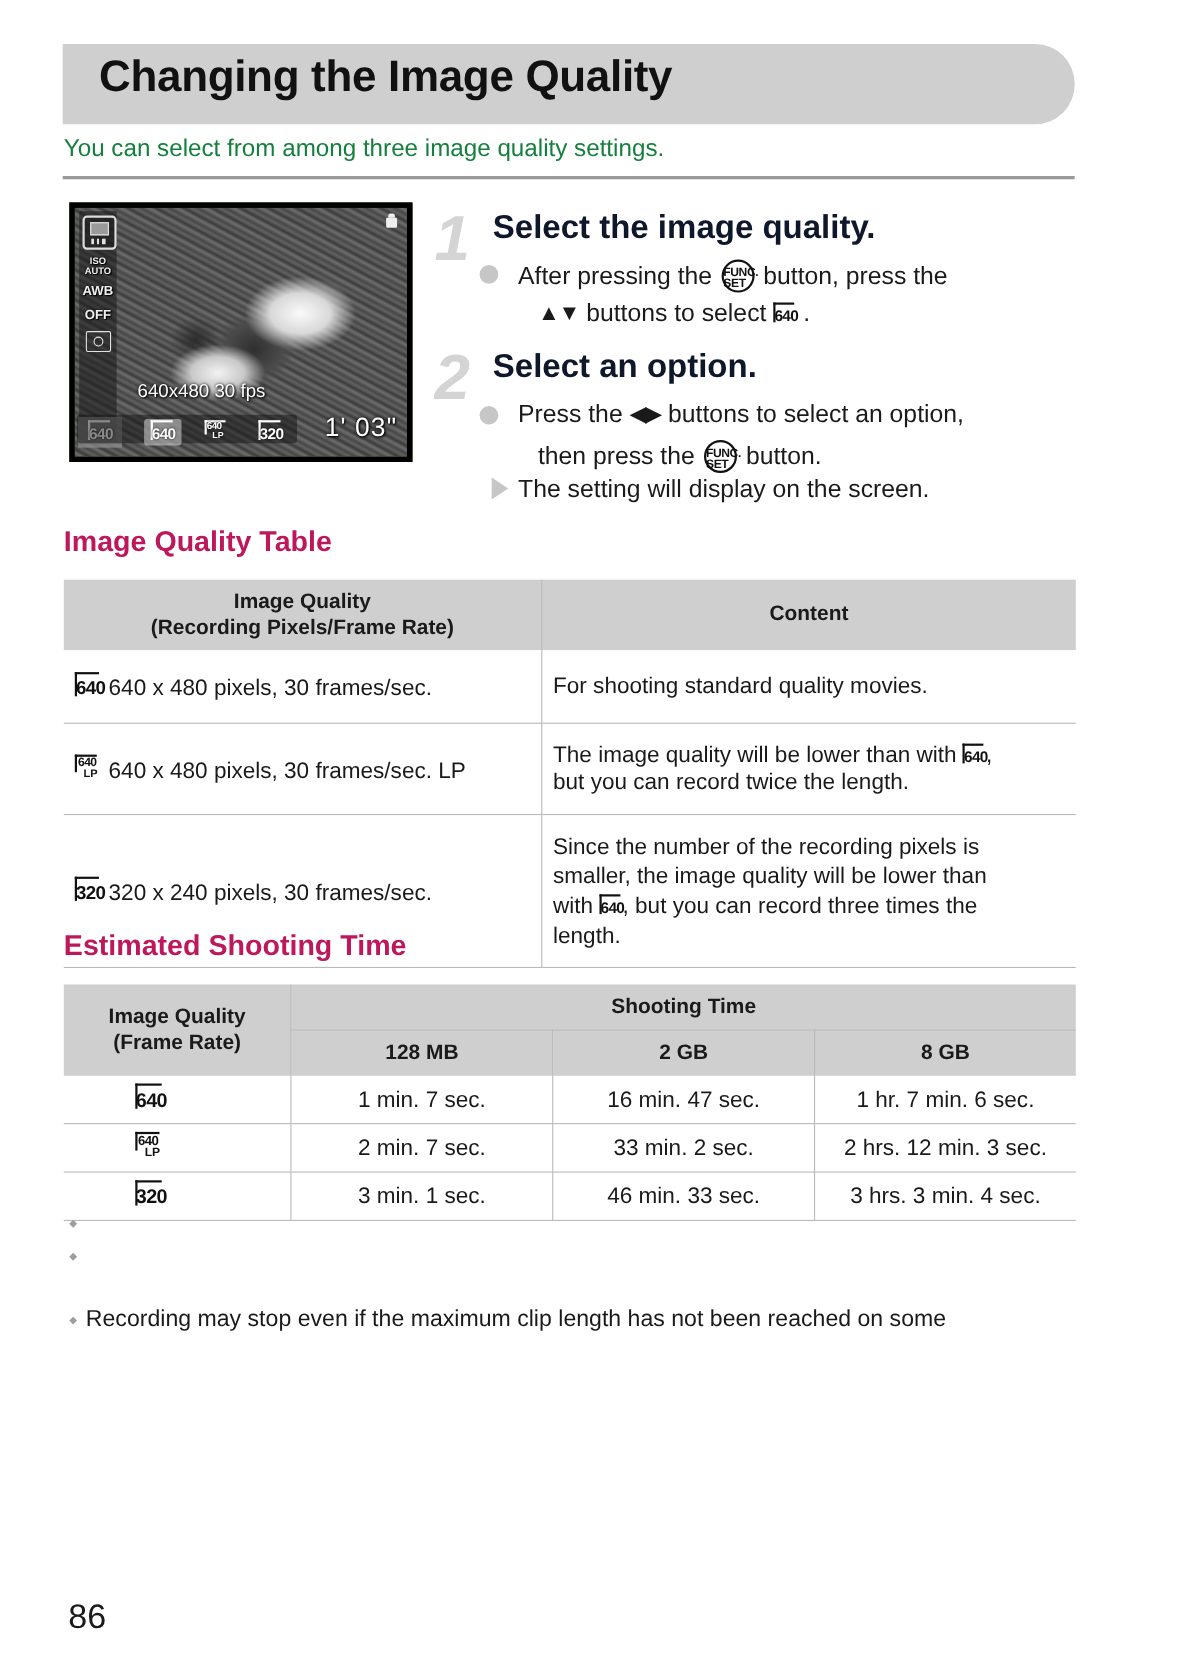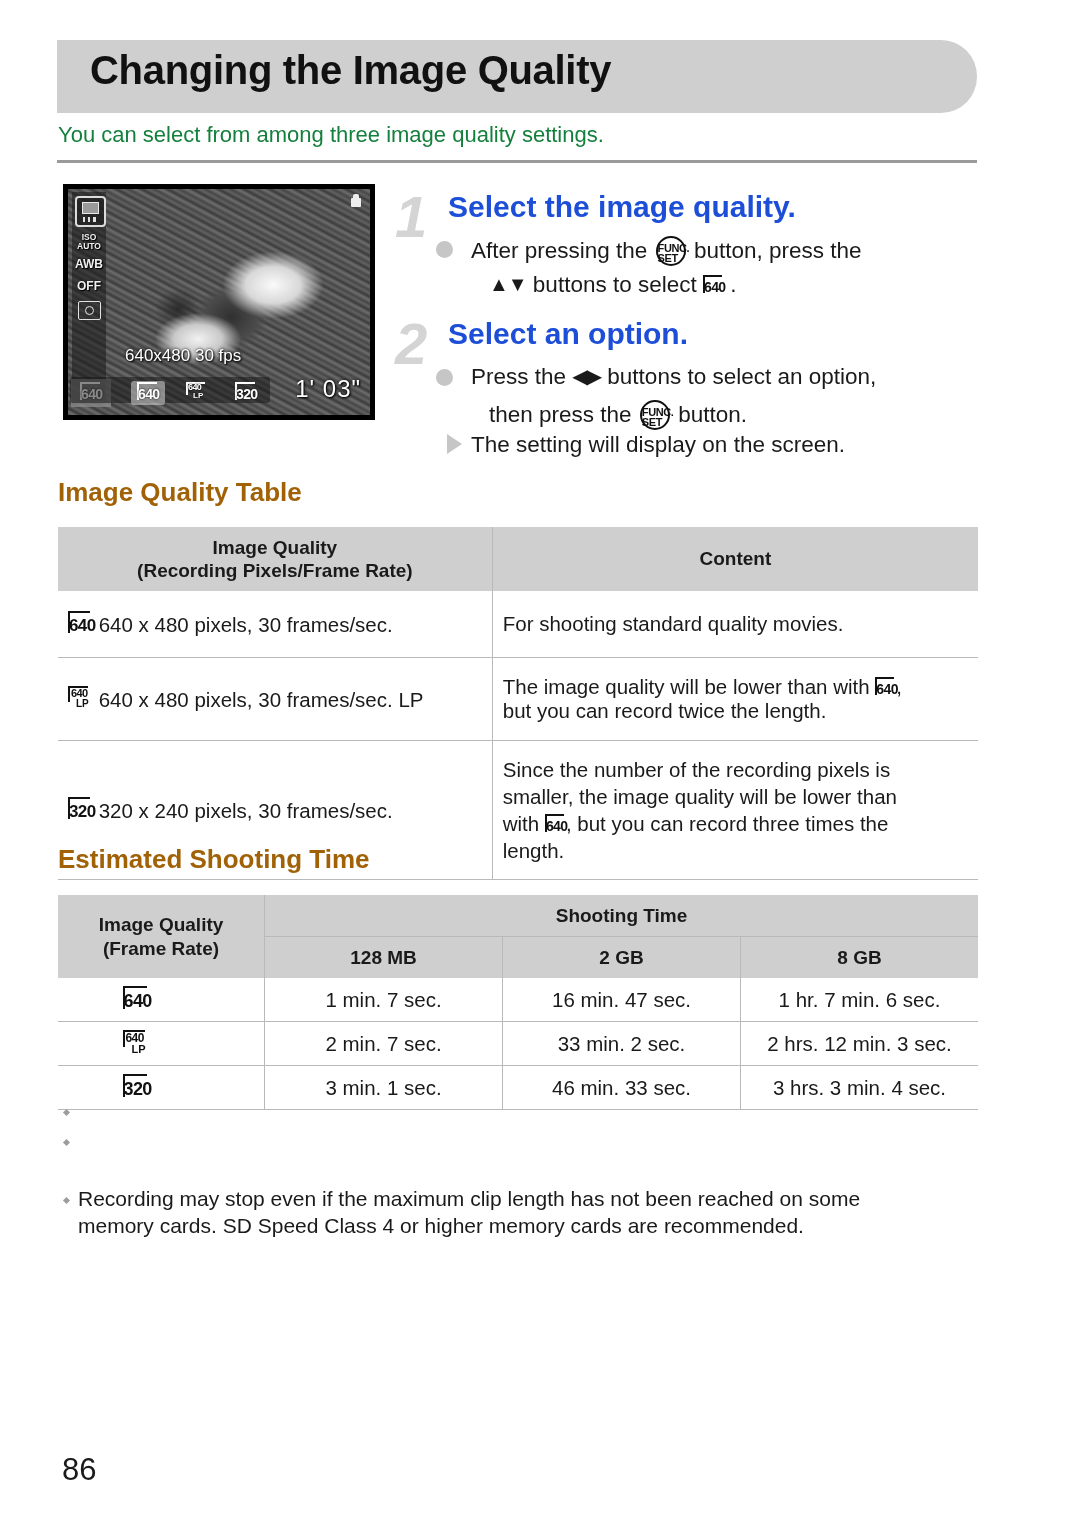--- a/index.html
+++ b/index.html
@@ -275,21 +275,21 @@
     font-size: 58px;
     font-weight: bold;
     font-style: italic;
     color: #d4d4d4;
     line-height: 1;
   }
   .stephead {
     position: absolute;
     font-size: 30px;
     font-weight: bold;
-    color: #1d4ed8;
+    color: #0f172a;
     white-space: nowrap;
   }
   .bullet-dot {
     position: absolute;
     width: 17px; height: 17px;
     background: #c6c6c6;
     border-radius: 50%;
   }
   .bullet-tri {
     position: absolute;
@@ -334,21 +334,21 @@
     font-size: 20px;
     letter-spacing: -1px;
     vertical-align: 1px;
   }
 
   
   .sect {
     position: absolute;
     font-size: 26px;
     font-weight: bold;
-    color: #a16207;
+    color: #be185d;
     white-space: nowrap;
   }
 
   
   table {
     position: absolute;
     border-collapse: collapse;
     font-size: 20.5px;
     color: #1a1a1a;
   }
@@ -614,18 +614,17 @@
   </tbody>
     </table>
 
   <div class="fn-dot" style="left:64px; top:1110px;"></div>
 
   <div class="fn-dot" style="left:64px; top:1140px;"></div>
 
   <div class="fn-dot" style="left:64px; top:1198px;"></div>
   <div class="fn" style="left:78px; top:1186px; width:890px;">
     <span>Recording may stop even if the maximum clip length has not been reached on some</span><br>
-    <span>memory cards. SD Speed Class 4 or higher memory cards are recommended.</span>
   </div>
 
   <div class="pageno">86</div>
 
 </div>
 
 </body></html>

